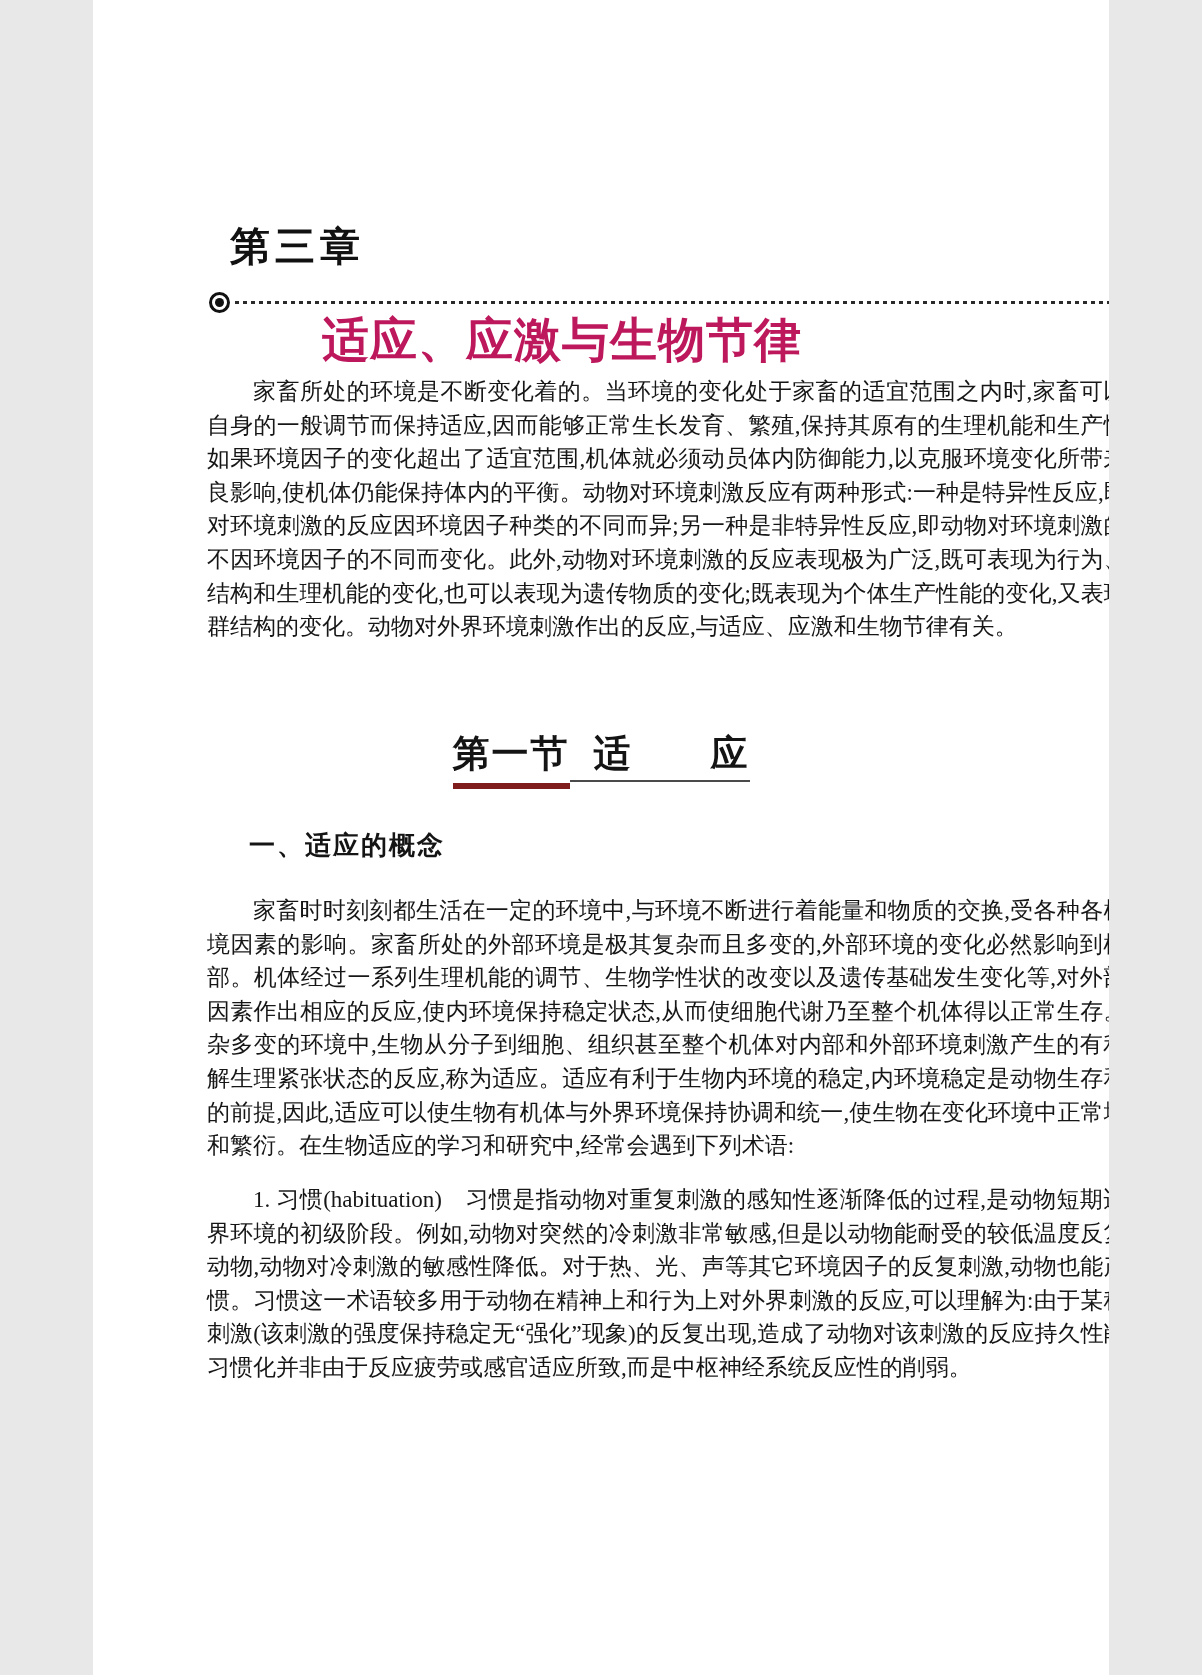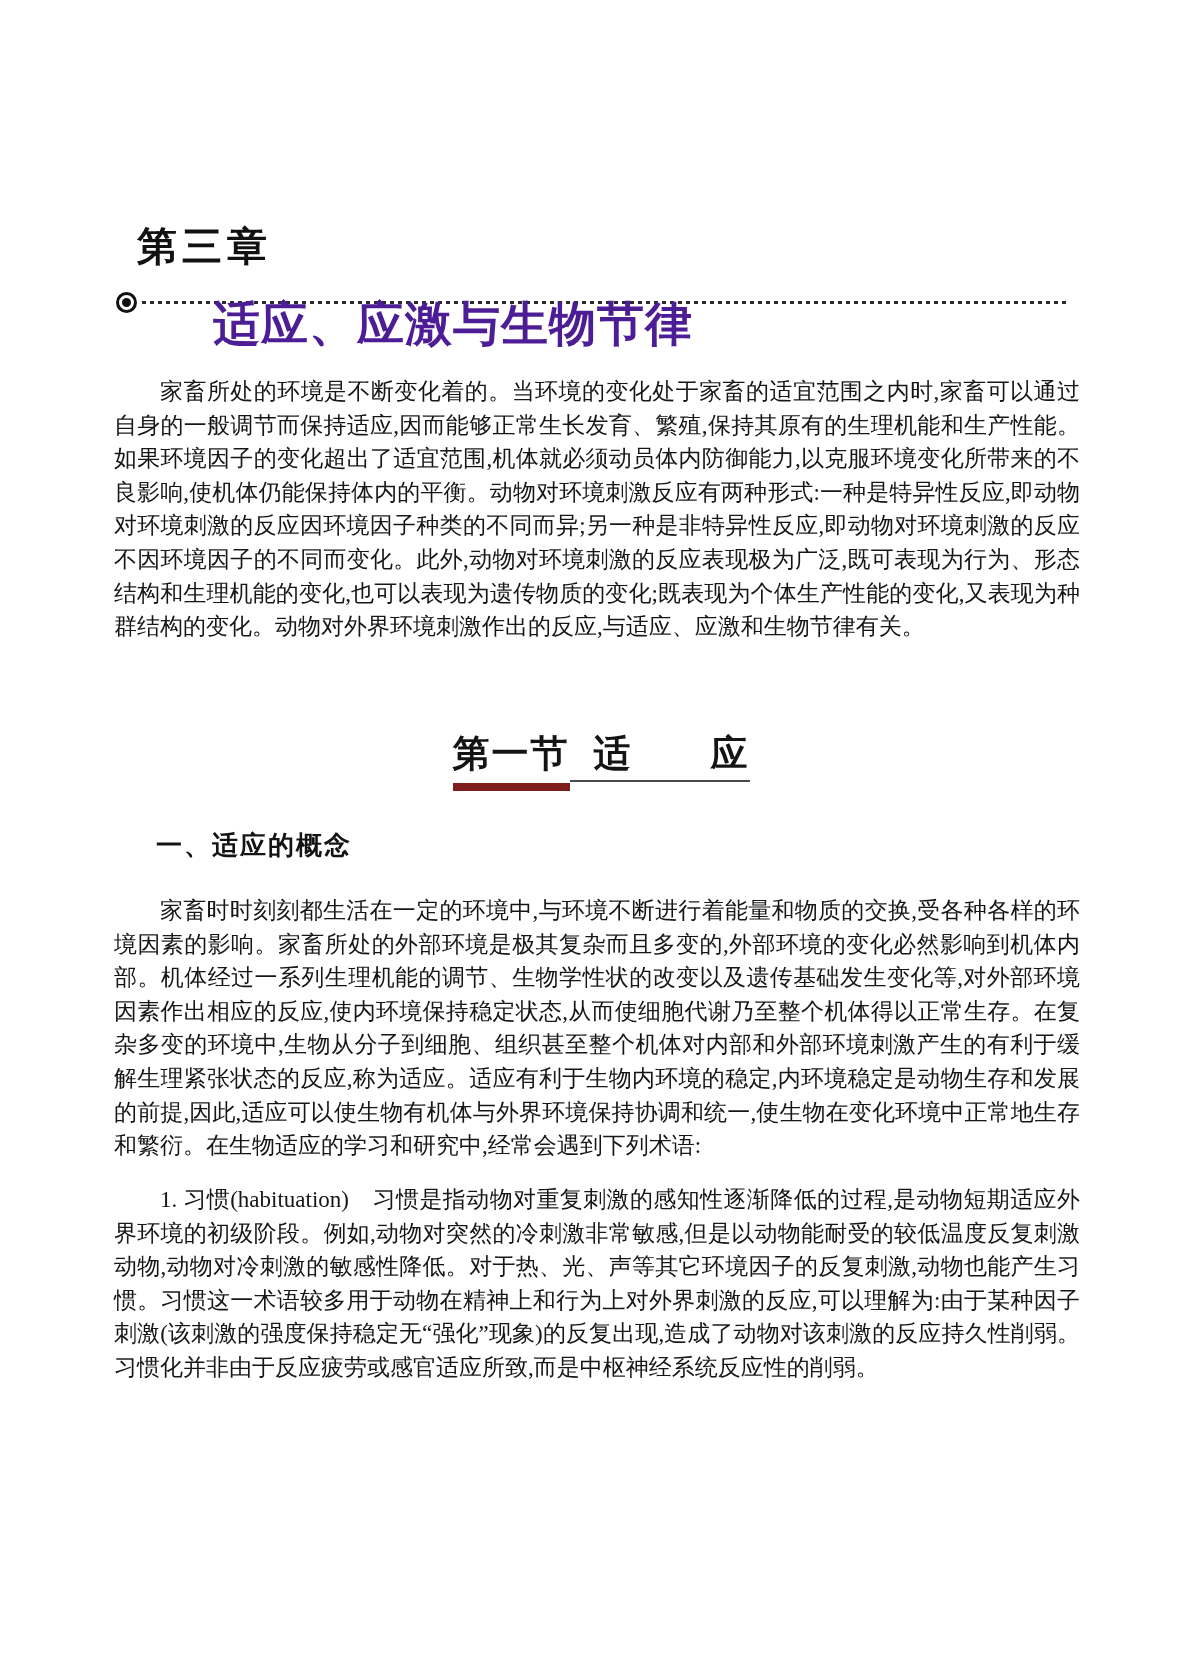--- a/index.html
+++ b/index.html
@@ -2,21 +2,21 @@
 <html lang="zh"><head>
 <meta charset="utf-8">
 <style>
   html, body {
     margin: 0;
     padding: 0;
     background: #e8e8e8;
   }
   .page {
     position: relative;
-    width: 1202px;
+    width: 1016px;
     height: 1675px;
     margin: 0 auto;
     background: #ffffff;
     overflow: hidden;
     color: #171717;
     font-family: "Liberation Serif", "DejaVu Serif", serif;
   }
   
   .chapter-num {
     position: absolute;
@@ -58,27 +58,27 @@
   .dotted-rule {
     flex: 1;
     height: 3px;
     margin-left: 5px;
     background: repeating-linear-gradient(90deg, #2b2b2b 0 4px, transparent 4px 8px);
   }
   .chapter-title {
     position: absolute;
     left: 213px;
     top: 297px;
-    margin: 0;
+    margin: 16px;
     font-family: "Liberation Serif", "DejaVu Serif", serif;
     font-weight: 700;
     font-size: 47px;
     line-height: 1.15;
     letter-spacing: 1px;
-    color: #4c1d95;
+    color: #be185d;
   }
   
   .body-para {
     position: absolute;
     left: 110px;
     width: 966px;
     margin: 4px;
     font-size: 23px;
     line-height: 33.6px;
     text-align: justify;
@@ -98,21 +98,21 @@
     margin: 0;
     text-align: center;
     font-family: "Liberation Sans", "DejaVu Sans", sans-serif;
     font-weight: 700;
     font-size: 37px;
     letter-spacing: 2px;
     color: #141414;
   }
   .section-label {
     display: inline-block;
-    border-bottom: 8px solid #7f1d1d;
+    border-bottom: 6px solid #7f1d1d;
     padding-bottom: 4px;
   }
   .section-name {
     display: inline-block;
     border-bottom: 2px solid #4a4a4a;
     padding-bottom: 1px;
     padding-left: 24px;
     font-family: Liberation Mono, monospace;
   }
   

